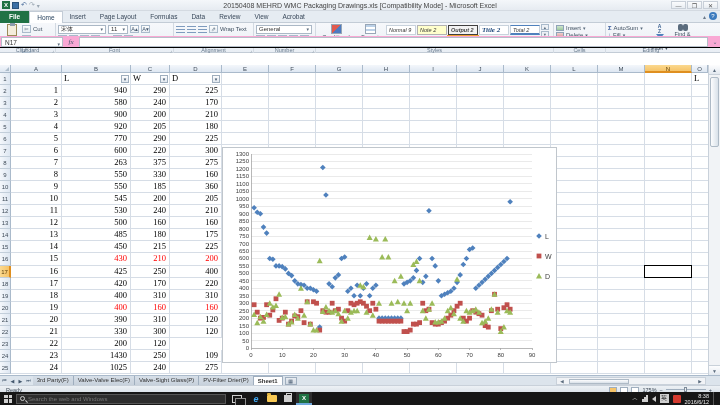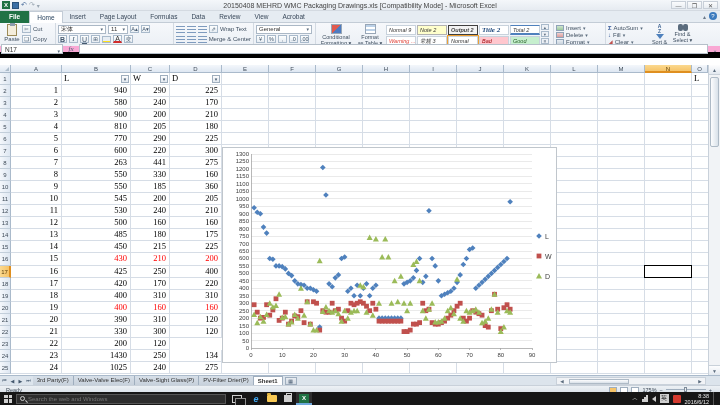--- a/index.html
+++ b/index.html
@@ -73,22 +73,22 @@
   .cell-ic { width:8px; height:6px; border:1px solid #8FA3B8; }
   .ic-insert { background:linear-gradient(#CFE5CF,#9CC79C); }
   .ic-delete { background:linear-gradient(#F0CFCF,#DA9A9A); }
   .ic-format { background:linear-gradient(#E8EDF2,#C8D2DC); }
   .binoc { width:10px; height:7px; position:relative; }
   .binoc::before,.binoc::after { content:""; position:absolute; top:0; width:5px; height:7px; background:#5A6B7D; border-radius:2px; }
   .binoc::before{left:0} .binoc::after{right:0}
   .az-icon { font-size:5px; color:#3A5F8F; font-weight:bold; line-height:5px; text-align:center; }
   .funnel { width:0; height:0; border-left:4px solid transparent; border-right:4px solid transparent; border-top:5px solid #4F81BD; margin:0 auto; }
   
-  #formulabar { position:absolute; left:0; top:46px; width:720px; height:12px;
-    background:#f9a8d4; border-bottom:6px solid #000000; display:flex; align-items:center; }
+  #formulabar { position:absolute; left:0; top:36px; width:720px; height:12px;
+    background:#f9a8d4; border-bottom:1px solid #000000; display:flex; align-items:center; }
   #namebox { width:62px; height:10px; margin-left:1px; background:#fff; border:1px solid #B5BFC9; font-size:6.5px; line-height:9px; padding-left:3px; position:relative; }
   #namebox .caret { position:absolute; right:2px; top:2px; }
   #fxbtn { width:16px; text-align:center; font-family:"Liberation Serif",serif; font-style:italic; font-size:7px; color:#44586E; }
   #formula-input { flex:1; height:10px; background:#fff; border:1px solid #B5BFC9; margin-right:2px; }
   #fb-expand { width:10px; text-align:center; color:#5A6B7D; font-size:6px; }
   
   #grid { position:absolute; left:0; top:65px; width:708px; height:310px; background:#fff; overflow:hidden; }
   #colheaders { position:absolute; left:0; top:0; height:8px; display:flex; width:708px; }
   .hdr { background:linear-gradient(#F4F7FB,#DEE7F2); border-right:1px solid #AABACB; border-bottom:1px solid #AABACB;
     font-size:6px; color:#3F4B58; text-align:center; line-height:8px; flex-shrink:0; }
@@ -438,21 +438,21 @@
           <div class="cell" style="width: 51px;">3</div>
           <div class="cell" style="width: 69px;">900</div>
           <div class="cell" style="width: 39px;">200</div>
           <div class="cell" style="width: 52px;">210</div>
           <div class="espan" style="width: 470px;"></div>
           <div class="cell" style="width: 16px; border-right: none;"></div>
         </div>
         <div class="grow">
           <div class="rowhdr">5</div>
           <div class="cell" style="width: 51px;">4</div>
-          <div class="cell" style="width: 69px;">810</div>
+          <div class="cell" style="width: 69px;">920</div>
           <div class="cell" style="width: 39px;">205</div>
           <div class="cell" style="width: 52px;">180</div>
           <div class="espan" style="width: 470px;"></div>
           <div class="cell" style="width: 16px; border-right: none;"></div>
         </div>
         <div class="grow">
           <div class="rowhdr">6</div>
           <div class="cell" style="width: 51px;">5</div>
           <div class="cell" style="width: 69px;">770</div>
           <div class="cell" style="width: 39px;">290</div>
@@ -466,21 +466,21 @@
           <div class="cell" style="width: 69px;">600</div>
           <div class="cell" style="width: 39px;">220</div>
           <div class="cell" style="width: 52px;">300</div>
           <div class="espan" style="width: 470px;"></div>
           <div class="cell" style="width: 16px; border-right: none;"></div>
         </div>
         <div class="grow">
           <div class="rowhdr">8</div>
           <div class="cell" style="width: 51px;">7</div>
           <div class="cell" style="width: 69px;">263</div>
-          <div class="cell" style="width: 39px;">441</div>
+          <div class="cell" style="width: 39px;">375</div>
           <div class="cell" style="width: 52px;">275</div>
           <div class="espan" style="width: 470px;"></div>
           <div class="cell" style="width: 16px; border-right: none;"></div>
         </div>
         <div class="grow">
           <div class="rowhdr">9</div>
           <div class="cell" style="width: 51px;">8</div>
           <div class="cell" style="width: 69px;">550</div>
           <div class="cell" style="width: 39px;">330</div>
           <div class="cell" style="width: 52px;">160</div>
@@ -611,21 +611,21 @@
           <div class="cell" style="width: 39px;">120</div>
           <div class="cell" style="width: 52px; margin-top: 48px;">585</div>
           <div class="espan" style="width: 470px;"></div>
           <div class="cell" style="width: 16px; border-right: none;"></div>
         </div>
         <div class="grow">
           <div class="rowhdr">24</div>
           <div class="cell" style="width: 51px;">23</div>
           <div class="cell" style="width: 69px;">1430</div>
           <div class="cell" style="width: 39px;">250</div>
-          <div class="cell" style="width: 52px;">134</div>
+          <div class="cell" style="width: 52px;">109</div>
           <div class="espan" style="width: 470px;"></div>
           <div class="cell" style="width: 16px; border-right: none;"></div>
         </div>
         <div class="grow">
           <div class="rowhdr">25</div>
           <div class="cell" style="width: 51px;">24</div>
           <div class="cell" style="width: 69px;">1025</div>
           <div class="cell" style="width: 39px;">240</div>
           <div class="cell" style="width: 52px;">275</div>
           <div class="espan" style="width: 470px;"></div>

